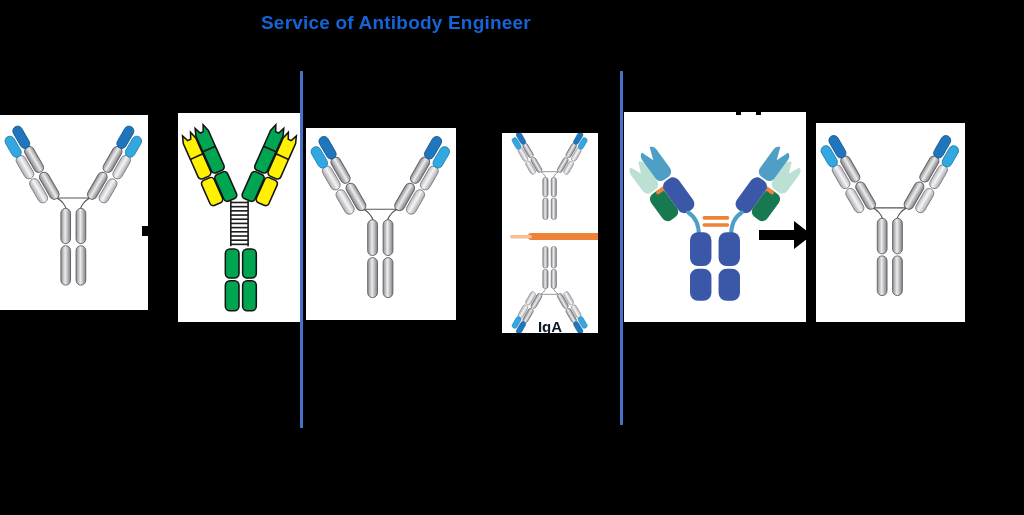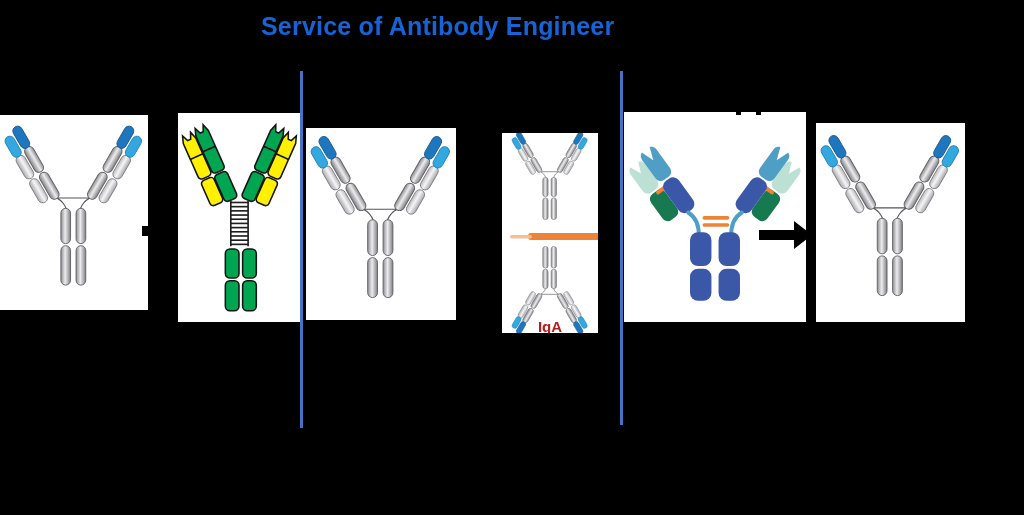--- a/index.html
+++ b/index.html
@@ -2,40 +2,40 @@
 <html><head>
 <meta charset="utf-8">
 <style>
   html,body{margin:0;padding:0;}
   body{
     width:1024px;height:515px;position:relative;overflow:hidden;
     background:#000;font-family:"Liberation Sans", sans-serif;
   }
   #title{
     position:absolute;left:261px;top:12px;
-    font-size:25px;font-weight:bold;color:#1563D6;letter-spacing:0.2px;
+    font-size:19px;font-weight:bold;color:#1563D6;letter-spacing:0.2px;
     white-space:nowrap;
   }
   .divider{position:absolute;width:3px;background:#4472C4;}
   #divider-1{left:300px;top:71px;height:357px;}
   #divider-2{left:620px;top:71px;height:354px;}
   .panel{position:absolute;background:#fff;overflow:hidden;}
   #panel-1{left:0px;  top:115px;width:148px;height:195px;}
   #panel-2{left:178px;top:113px;width:122px;height:209px;}
   #panel-3{left:306px;top:128px;width:150px;height:192px;}
   #panel-4{left:502px;top:133px;width:96px; height:200px;}
   #panel-5{left:624px;top:112px;width:182px;height:210px;}
   #panel-6{left:816px;top:123px;width:149px;height:199px;}
   .panel svg.ab{display:block;width:100%;height:100%;}
   .arrow{position:absolute;}
   #arrow-1{left:142px;top:216px;}
   #arrow-2{left:759px;top:220px;}
   #iga-label{
     position:absolute;left:0;right:0;top:186px;text-align:center;
-    font-size:15px;font-weight:bold;color:#b91c1c;line-height:15px;
+    font-size:15px;font-weight:bold;color:#0f172a;line-height:15px;
   }
   .dot{position:absolute;width:5px;height:3px;background:#000;top:0;}
   #dot-1{left:112px;} #dot-2{left:132px;}
   
   .hc{fill:url(#gHC);stroke:#5E5E63;stroke-width:1.3;}
   .lc{fill:url(#gLC);stroke:#7A7A80;stroke-width:1.2;}
   .tipD{fill:#1E76BE;stroke:#1A5687;stroke-width:1.2;}
   .tipL{fill:#33A7DF;stroke:#1F7FB0;stroke-width:1.2;}
   .thin{fill:none;stroke:#55555A;stroke-width:1.6;}
   .g2{fill:#00A551;stroke:#141414;stroke-width:1.7;}

